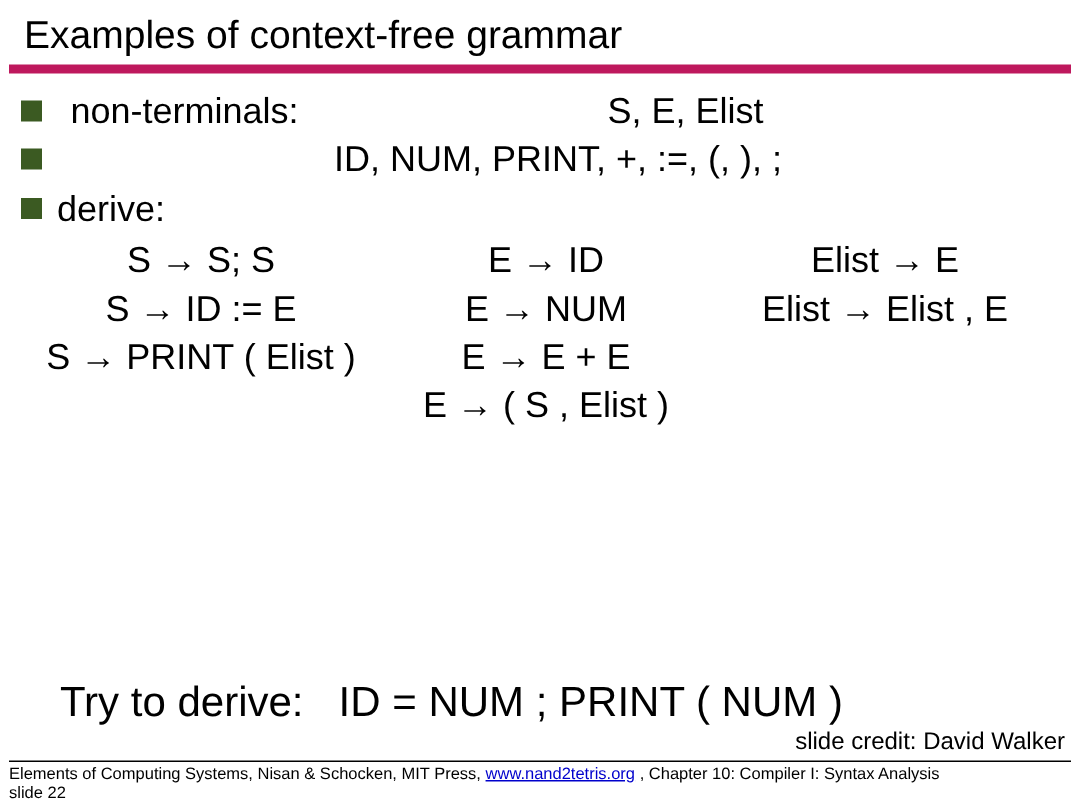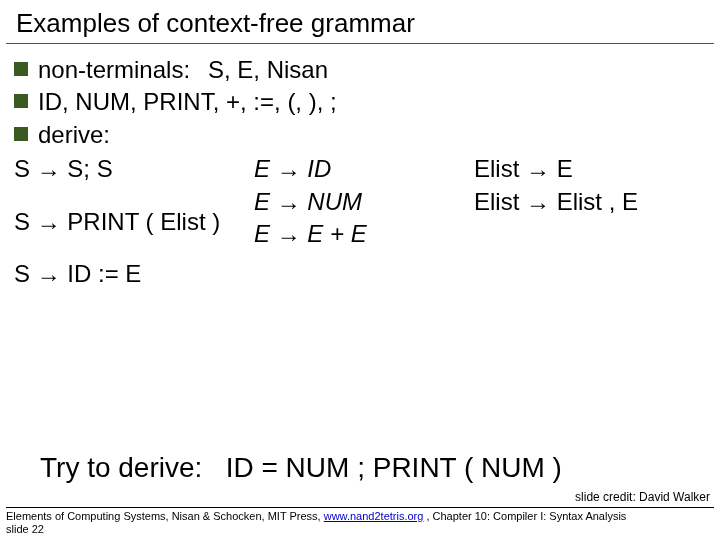--- a/index.html
+++ b/index.html
@@ -15,27 +15,28 @@
   .slide {
     position: relative;
     width: 720px;
     height: 540px;
     box-sizing: border-box;
   }
   .title {
     font-family: Arial, Helvetica, sans-serif;
     font-size: 26px;
     padding: 8px 10px 4px 10px;
-    border-bottom: 1px solid #be185d;
+    border-bottom: 6px solid #be185d;
     margin: 0 6px;
   }
   .body {
     padding: 10px 14px 0 14px;
     font-size: 24px;
     line-height: 1.35;
+    text-align: center;
   }
   .bullet-row {
     display: flex;
     align-items: flex-start;
   }
   .sq {
     display: inline-block;
     width: 14px;
     height: 14px;
     background: #3b5a22;
@@ -51,34 +52,34 @@
     flex: 1 1 auto;
   }
   .rules-grid {
     display: flex;
     margin-top: 2px;
   }
   .col {
     display: flex;
     flex-direction: column;
   }
-  .col-s { width: 240px; gap: 20px; }
-  .col-e { width: 220px; font-style: italic; }
+  .col-s { width: 240px; }
+  .col-e { width: 220px; }
   .col-el { flex: 1; }
   .try {
     position: absolute;
     left: 40px;
     bottom: 56px;
     font-size: 28px;
   }
   .credit {
     position: absolute;
     right: 10px;
     bottom: 36px;
-    font-size: 12px;
+    font-size: 16px;
     font-family: "Comic Sans MS", cursive, sans-serif;
   }
   .foot {
     position: absolute;
     left: 6px;
     right: 6px;
     bottom: 4px;
     border-top: 1px solid #000;
     font-size: 11px;
     font-family: Arial, Helvetica, sans-serif;
@@ -92,43 +93,44 @@
 
 <div class="slide">
 
   <div class="title">Examples of context-free grammar</div>
 
   <div class="body">
 
     <div class="bullet-row">
       <span class="sq"></span>
       <span class="label">non-terminals:</span>
-      <span class="val">S, E, Nisan</span>
+      <span class="val">S, E, Elist</span>
     </div>
 
     <div class="bullet-row">
       <span class="sq"></span>
       <span class="val">ID, NUM, PRINT, +, :=, (, ), ;</span>
     </div>
 
     <div class="bullet-row">
       <span class="sq"></span>
       <span>derive:</span>
     </div>
 
     <div class="rules-grid">
       <div class="col col-s">
         <span>S → S; S</span>
+        <span>S → ID := E</span>
         <span>S → PRINT ( Elist )</span>
-        <span>S → ID := E</span>
       </div>
       <div class="col col-e">
         <span>E → ID</span>
         <span>E → NUM</span>
         <span>E → E + E</span>
+        <span>E → ( S , Elist )</span>
       </div>
       <div class="col col-el">
         <span>Elist → E</span>
         <span>Elist → Elist , E</span>
       </div>
     </div>
 
   </div>
 
   <div class="try">

